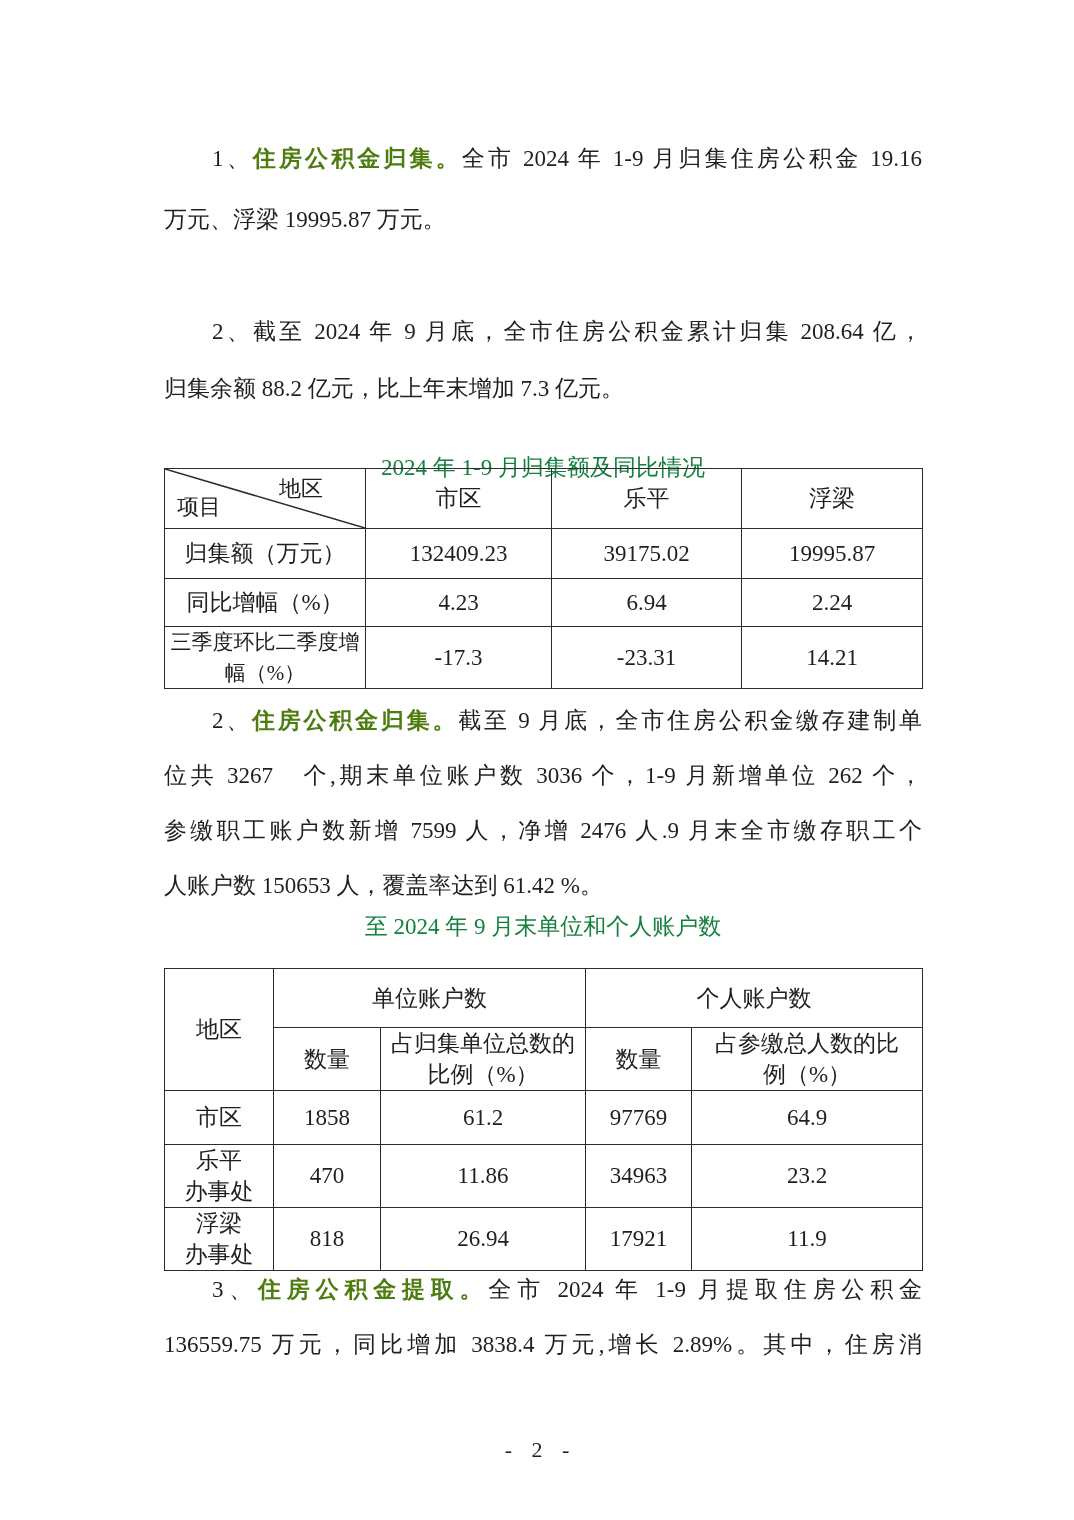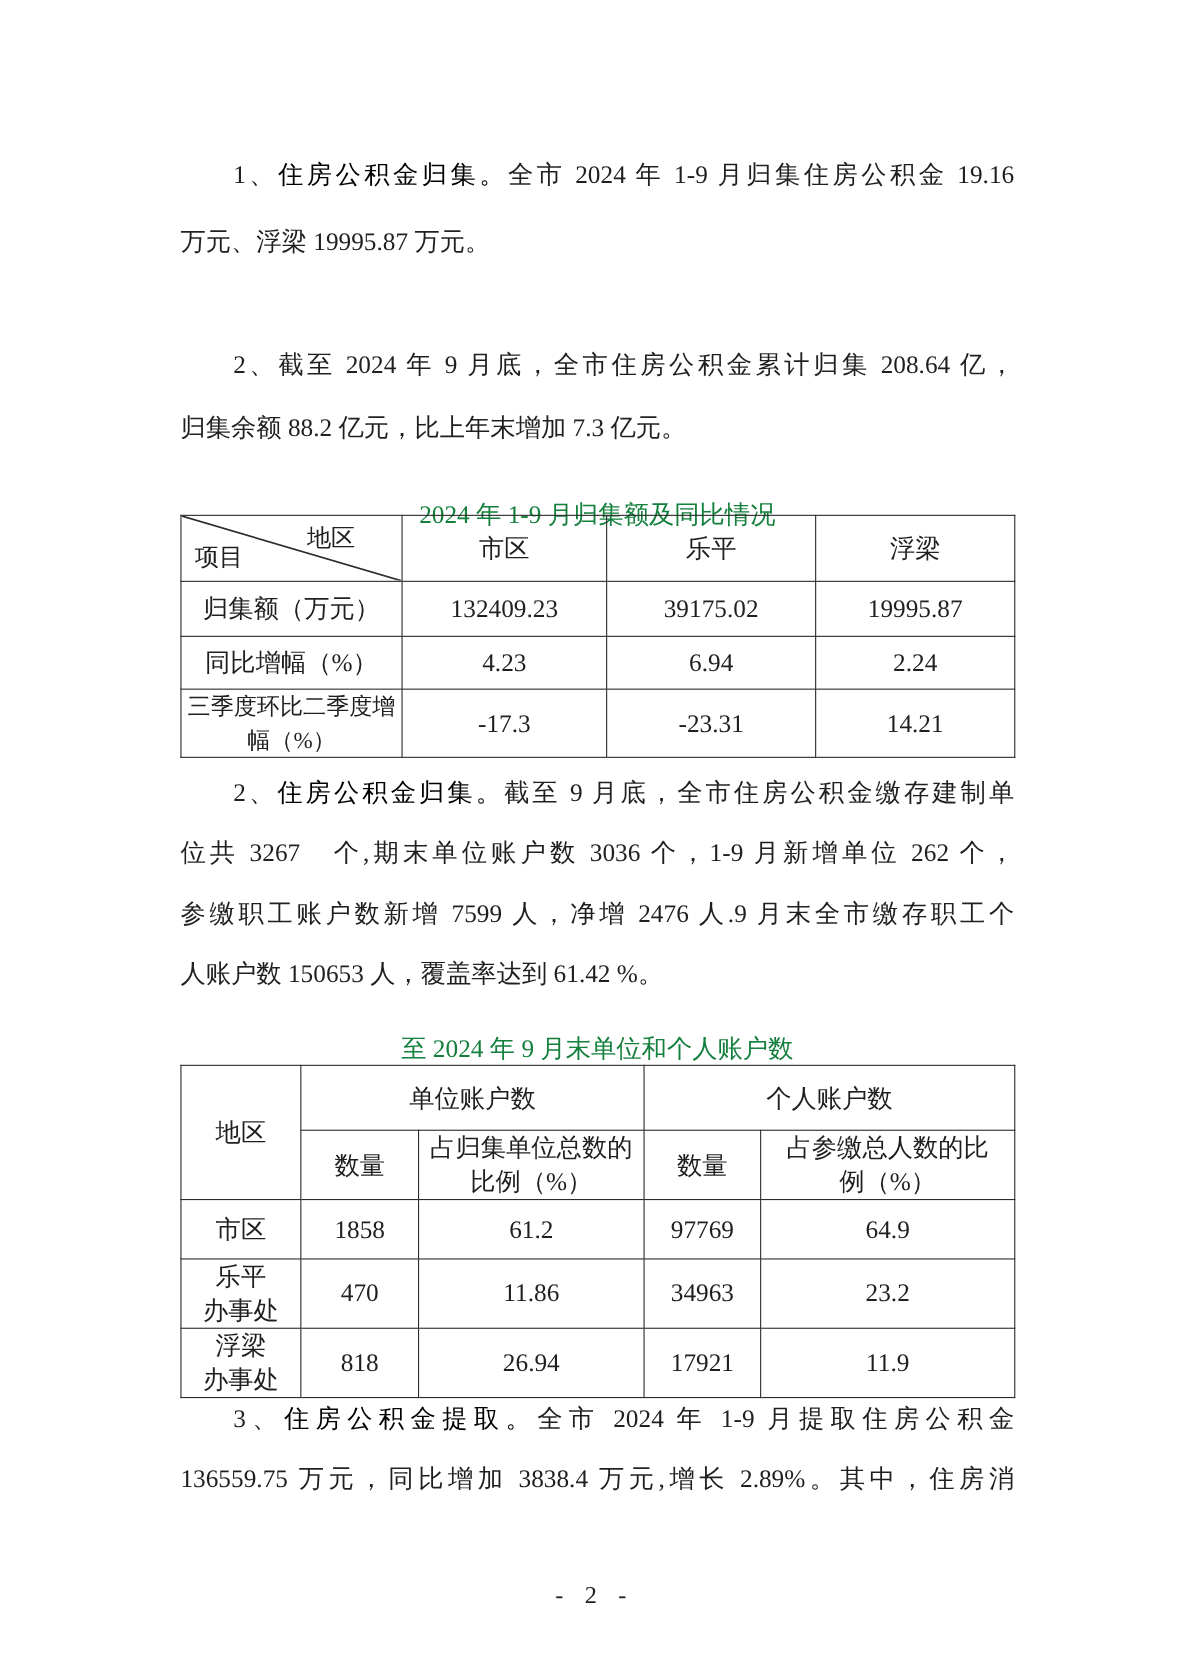--- a/index.html
+++ b/index.html
@@ -12,21 +12,21 @@
   .centerblock { position:absolute; left:164px; width:758px; text-align:center; }
 
   .line {
     font-size:23px; line-height:61px;
     text-align:justify; text-align-last:justify;
   }
   .lh57 .line { line-height:57px; }
   .lh55 .line { line-height:55px; }
   .line.short { text-align:center; text-align-last:left; }
   .line.indent { text-indent:48px; }
-  .b { font-weight:400; color:#000000; }
+  .b { font-weight:700; color:#4d7c0f; }
 
   .tbl-title { font-size:23px; line-height:40px; color:#15803d;margin-top:28px; }
 
   table.t {
     position:absolute; left:164px; border-collapse:collapse; table-layout:fixed;
     font-size:23px; color:#1f1f1f;
   }
   table.t td {
     border:1.5px solid #2b2b2b; text-align:center; vertical-align:middle;
     padding:0 3px; overflow:hidden;
@@ -107,21 +107,21 @@
 
   <div class="block lh55" style="top:693px;">
     <div class="line indent">
       <span>2、</span><span class="b">住房公积金归集。</span><span>截至 9 月底，全市住房公积金缴存建制单</span>
     </div>
     <div class="line">位共 3267　个,期末单位账户数 3036 个，1-9 月新增单位 262 个，</div>
     <div class="line">参缴职工账户数新增 7599 人，净增 2476 人.9 月末全市缴存职工个</div>
     <div class="line short">人账户数 150653 人，覆盖率达到 61.42 %。</div>
   </div>
 
-  <div class="centerblock tbl-title" style="top:906px;">至 2024 年 9 月末单位和个人账户数</div>
+  <div class="centerblock tbl-title" style="top:879px;">至 2024 年 9 月末单位和个人账户数</div>
 
   <table class="t" style="top:968px; width:758px;">
     <colgroup>
         <col style="width:109px">
         <col style="width:107px">
         <col style="width:205px">
         <col style="width:106px">
         <col style="width:231px">
       </colgroup>
     <tbody>

